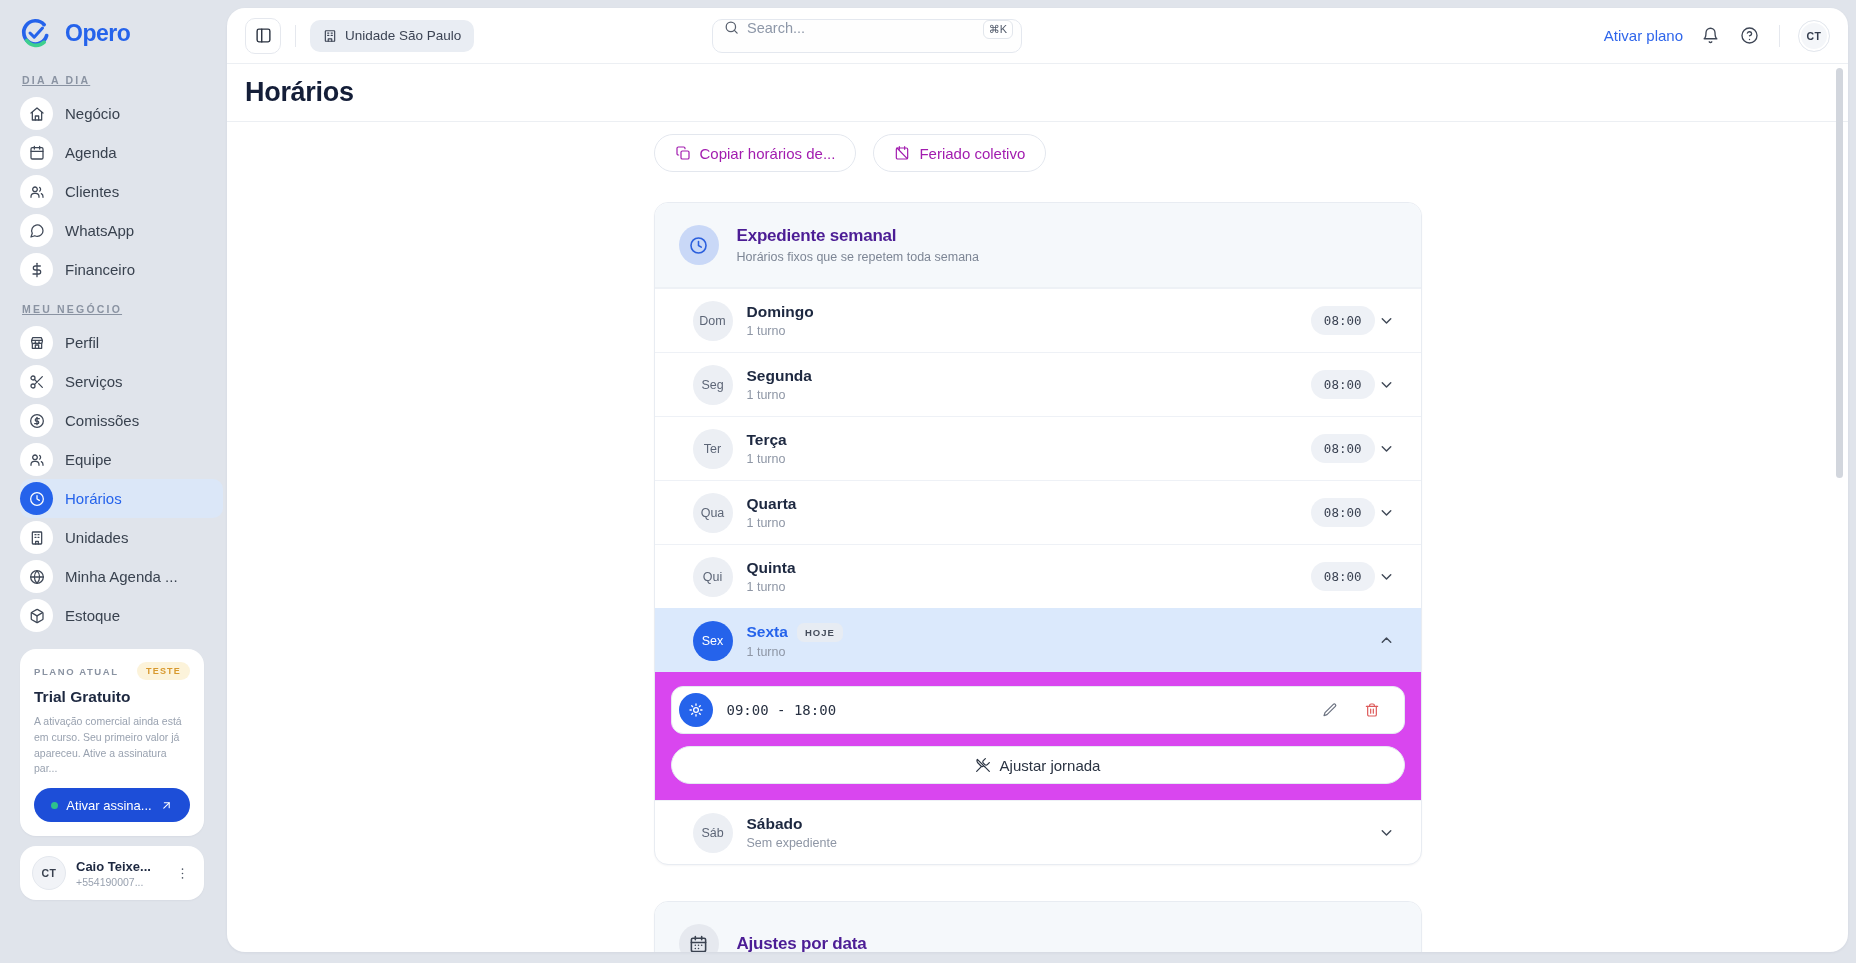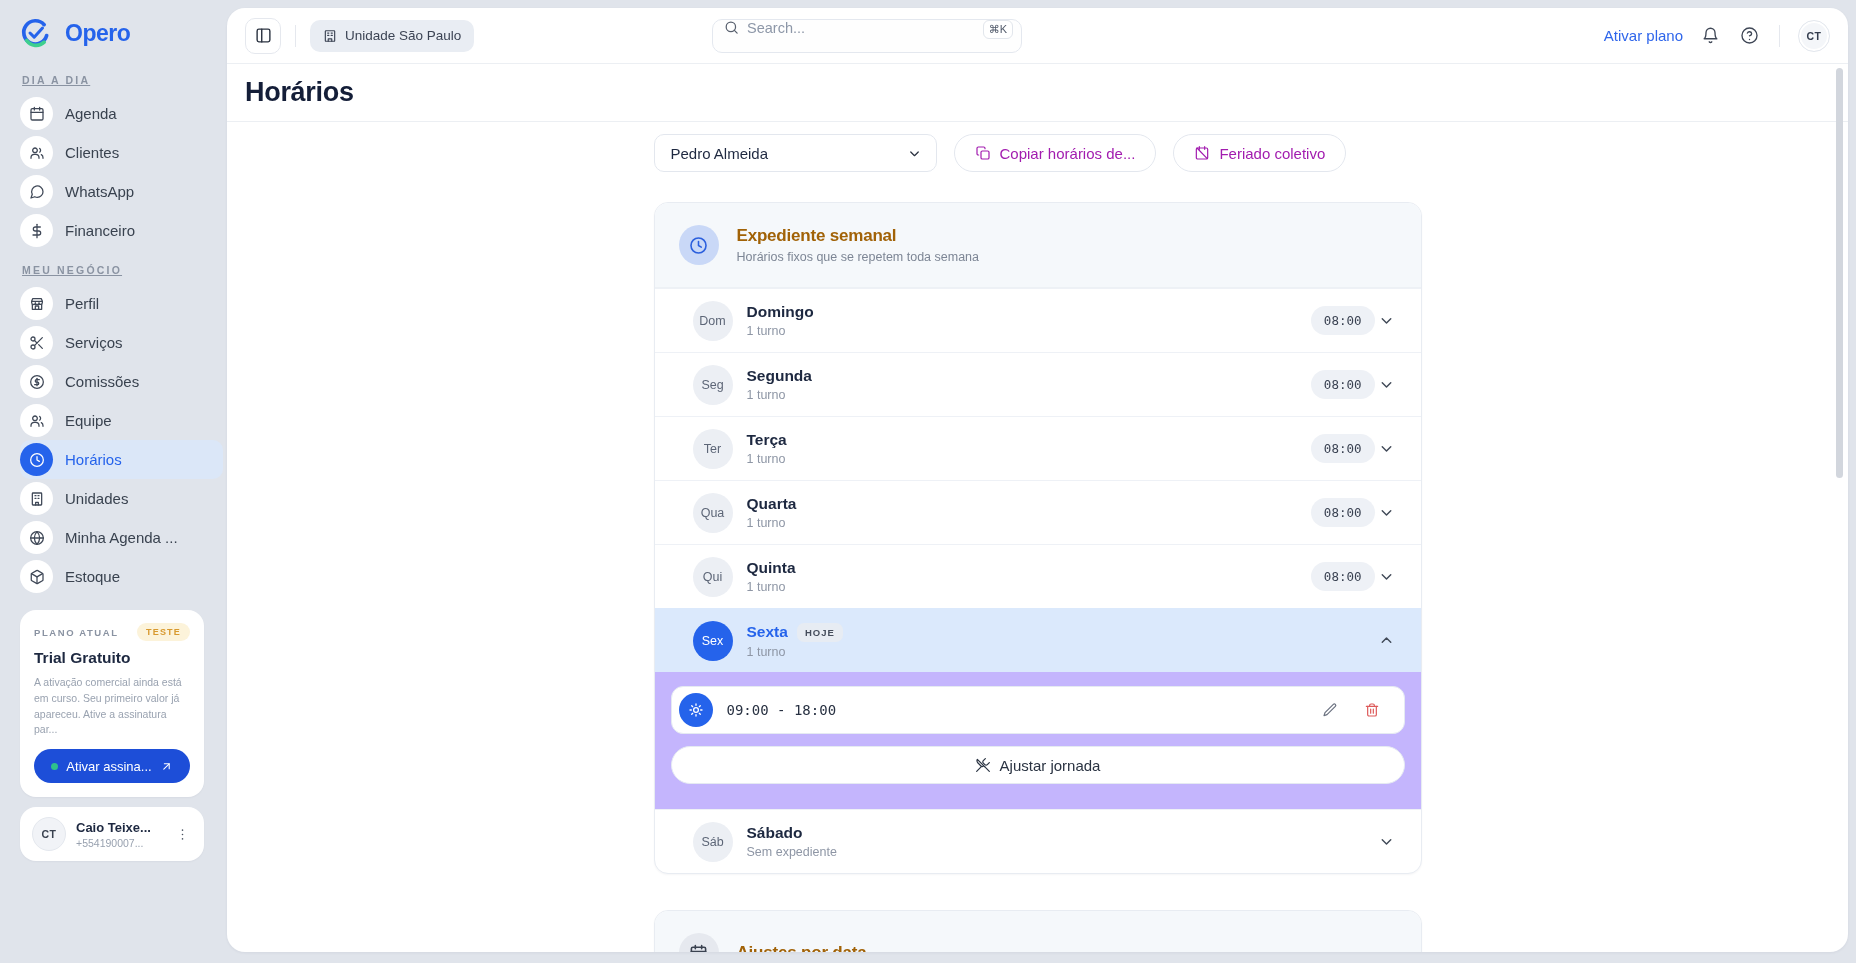--- a/index.html
+++ b/index.html
@@ -77,40 +77,40 @@
   .emp-select { width:283px; height:38px; border:1px solid #e3e7ee; border-radius:10px; background:#fff; display:flex; align-items:center; padding:0 14px 0 16px; font-size:15px; color:#1e2840; cursor:pointer; }
   .emp-select .ic { width:15px; height:15px; margin-left:auto; color:#2c3442; }
   .pill-btn { height:38px; border:1px solid #e3e7ee; border-radius:999px; background:#fff; display:flex; align-items:center; gap:9px; padding:0 20px; font-size:15px; color:#a21caf; cursor:pointer; font-family:inherit; }
   .pill-btn .ic { width:16px; height:16px; stroke-width:1.8; }
 
   .card { margin-top:30px; background:#fff; border:1px solid #e8ecf2; border-radius:14px; overflow:hidden; box-shadow:0 1px 2px rgba(20,30,60,.04); }
   .card-header { background:#f5f8fb; border-bottom:1px solid #edf1f5; padding:22px 24px; display:flex; align-items:center; gap:18px; }
   .ch-iconcircle { width:40px; height:40px; border-radius:50%; background:#c9d8f7; color:#2b5fdd; display:flex; align-items:center; justify-content:center; flex:0 0 40px; }
   .ch-iconcircle.gray { background:#e6e9ef; color:#3a4250; }
   .ch-iconcircle .ic { width:19px; height:19px; }
-  .ch-title { font-size:17px; font-weight:800; color:#a16207; letter-spacing:-0.2px; }
+  .ch-title { font-size:17px; font-weight:800; color:#4c1d95; letter-spacing:-0.2px; }
   .ch-sub { font-size:12.5px; color:#7d8695; margin-top:4px; }
 
   .day-row { height:64px; display:flex; align-items:center; padding:0 26px 0 38px; border-top:1px solid #eef1f6; cursor:pointer; }
   .day-row:first-of-type { border-top:none; }
   .day-circle { width:40px; height:40px; border-radius:50%; background:#eceff4; color:#5d6677; font-size:12.5px; display:flex; align-items:center; justify-content:center; flex:0 0 40px; }
   .day-main { margin-left:14px; }
   .day-name { font-size:15.5px; font-weight:600; color:#1d2840; }
   .day-meta { font-size:12.5px; color:#8e96a5; margin-top:3px; }
   .day-right { margin-left:auto; display:flex; align-items:center; gap:3px; }
   .time-badge { background:#eef1f6; border-radius:999px; padding:7px 13px; font-family:"DejaVu Sans Mono", monospace; font-size:12.5px; color:#3a4252; }
   .chev { width:17px; height:17px; color:#414a58; }
 
   .day-row.today { background:#dbe9fc; border-top:1px solid #dbe9fc; }
   .day-row.today .day-circle { background:#2563eb; color:#fff; }
   .day-row.today .day-name { color:#2563eb; }
   .name-line { display:flex; align-items:center; gap:9px; }
   .today-badge { background:#e7ecf3; border-radius:7px; padding:4px 8px; font-size:9.5px; font-weight:700; letter-spacing:1px; color:#454d5c; }
 
-  .expanded { background:#c4b5fd; padding:14px 16px 25px; }
+  .expanded { background:#d946ef; padding:14px 16px 16px; }
   .shift-row { height:48px; background:#fff; border:1px solid #e5eaf2; border-radius:12px; display:flex; align-items:center; padding:0 22px 0 7px; }
   .shift-iconcircle { width:34px; height:34px; border-radius:50%; background:#2563eb; color:#fff; display:flex; align-items:center; justify-content:center; flex:0 0 34px; }
   .shift-iconcircle .ic { width:16px; height:16px; }
   .shift-time { margin-left:14px; font-family:"DejaVu Sans Mono", monospace; font-size:14px; color:#273041; }
   .shift-actions { margin-left:auto; display:flex; align-items:center; gap:22px; }
   .icon-btn { background:none; border:none; cursor:pointer; padding:2px; color:#6b7280; }
   .icon-btn.danger { color:#dd5a5a; }
   .icon-btn .ic { width:16px; height:16px; stroke-width:1.8; }
   .adjust-btn { margin-top:12px; width:100%; height:38px; background:#fff; border:1px solid #e5eaf2; border-radius:999px; display:flex; align-items:center; justify-content:center; gap:9px; font-size:15px; color:#2a3342; cursor:pointer; font-family:inherit; }
   .adjust-btn .ic { width:16px; height:16px; stroke-width:1.8; }
@@ -133,20 +133,30 @@
           <path d="M32 21a14 14 0 1 1-3-13" stroke="#2563eb"></path>
           <path d="M8 27a14 14 0 0 0 21 2" stroke="#3ecf8e"></path>
           <path d="M12 18l5 5 10-11" stroke="#2563eb" style="stroke-width:3.6"></path>
         </svg>
       </span>
       <span class="logo-text">Opero</span>
     </div>
 
     <div class="nav-section-label">DIA A DIA</div>
 
+    <div class="nav-item">
+      <span class="nav-chip">
+        <svg class="ic" viewBox="0 0 24 24">
+            <path d="M3 10.5 12 3l9 7.5"></path>
+            <path d="M5 9.5V21h14V9.5"></path>
+            <path d="M9.5 21v-6h5v6"></path>
+          </svg>
+      </span>
+      <span class="nav-label">Negócio</span>
+    </div>
 
     <div class="nav-item">
       <span class="nav-chip">
         <svg class="ic" viewBox="0 0 24 24">
             <rect x="3" y="4" width="18" height="17" rx="2"></rect>
             <path d="M16 2v4M8 2v4M3 9.5h18"></path>
           </svg>
       </span>
       <span class="nav-label">Agenda</span>
     </div>
@@ -354,26 +364,20 @@
       </div>
     </div>
 
     <div class="title-row">
       <h1 class="page-title">Horários</h1>
     </div>
 
     <div class="content">
 
       <div class="controls-row">
-        <div class="emp-select">
-          <span>Pedro Almeida</span>
-          <svg class="ic" viewBox="0 0 24 24">
-              <path d="m6 9.5 6 6 6-6"></path>
-            </svg>
-        </div>
         <button class="pill-btn">
           <svg class="ic" viewBox="0 0 24 24">
               <rect x="9" y="9" width="12" height="12" rx="2"></rect>
               <path d="M5.5 15H5a2 2 0 0 1-2-2V5a2 2 0 0 1 2-2h8a2 2 0 0 1 2 2v.5"></path>
             </svg>
           <span>Copiar horários de...</span>
         </button>
         <button class="pill-btn">
           <svg class="ic" viewBox="0 0 24 24">
               <rect x="3.5" y="4.5" width="17" height="16.5" rx="2"></rect>

